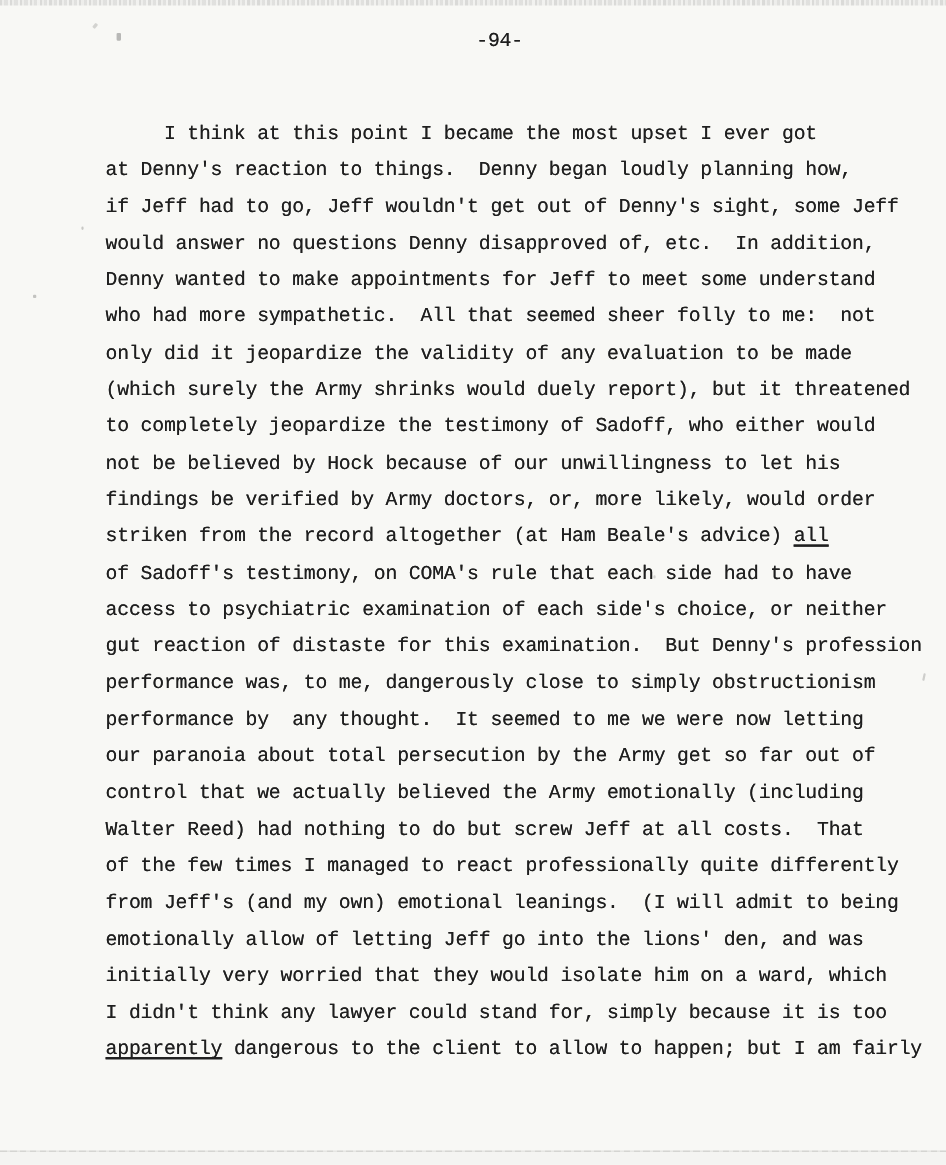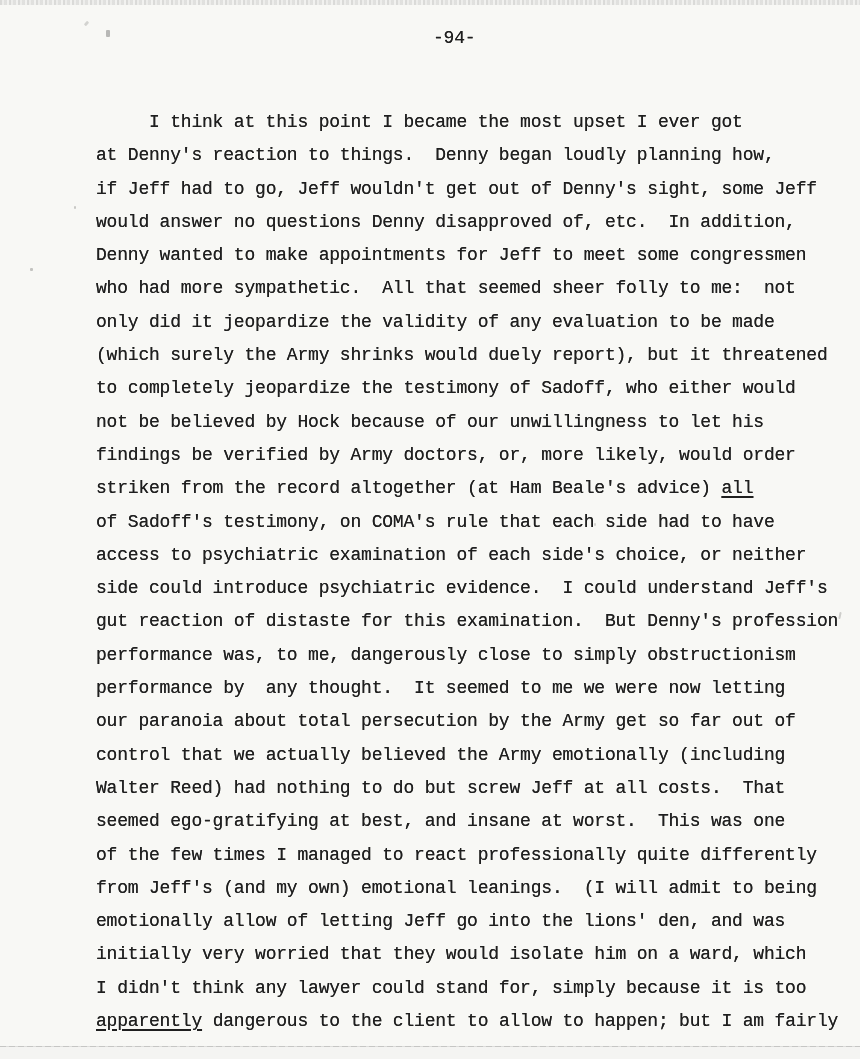--- a/index.html
+++ b/index.html
@@ -98,38 +98,36 @@
   <div class="speck s5"></div>
   <div class="speck s6"></div>
 
   <div class="page-number">-94-</div>
 
   <div class="text-block">
       <div class="line indent"><span>I think at this point I became the most upset I ever got</span></div>
       <div class="line"><span>at Denny's reaction to things.  Denny began loudly planning how,</span></div>
       <div class="line"><span>if Jeff had to go, Jeff wouldn't get out of Denny's sight, some Jeff</span></div>
       <div class="line"><span>would answer no questions Denny disapproved of, etc.  In addition,</span></div>
-      <div class="line"><span>Denny wanted to make appointments for Jeff to meet some congressmen</span></div>
+      <div class="line"><span>Denny wanted to make appointments for Jeff to meet some understand</span></div>
       <div class="line"><span>who had more sympathetic.  All that seemed sheer folly to me:  not</span></div>
       <div class="line"><span>only did it jeopardize the validity of any evaluation to be made</span></div>
       <div class="line"><span>(which surely the Army shrinks would duely report), but it threatened</span></div>
       <div class="line"><span>to completely jeopardize the testimony of Sadoff, who either would</span></div>
       <div class="line"><span>not be believed by Hock because of our unwillingness to let his</span></div>
       <div class="line"><span>findings be verified by Army doctors, or, more likely, would order</span></div>
       <div class="line"><span>striken from the record altogether (at Ham Beale's advice) </span><span class="underlined">all</span></div>
       <div class="line"><span>of Sadoff's testimony, on COMA's rule that each side had to have</span></div>
       <div class="line"><span>access to psychiatric examination of each side's choice, or neither</span></div>
-      <div class="line"><span>side could introduce psychiatric evidence.  I could understand Jeff's</span></div>
       <div class="line"><span>gut reaction of distaste for this examination.  But Denny's profession</span></div>
       <div class="line"><span>performance was, to me, dangerously close to simply obstructionism</span></div>
       <div class="line"><span>performance by  any thought.  It seemed to me we were now letting</span></div>
       <div class="line"><span>our paranoia about total persecution by the Army get so far out of</span></div>
       <div class="line"><span>control that we actually believed the Army emotionally (including</span></div>
       <div class="line"><span>Walter Reed) had nothing to do but screw Jeff at all costs.  That</span></div>
-      <div class="line"><span>seemed ego-gratifying at best, and insane at worst.  This was one</span></div>
       <div class="line"><span>of the few times I managed to react professionally quite differently</span></div>
       <div class="line"><span>from Jeff's (and my own) emotional leanings.  (I will admit to being</span></div>
       <div class="line"><span>emotionally allow of letting Jeff go into the lions' den, and was</span></div>
       <div class="line"><span>initially very worried that they would isolate him on a ward, which</span></div>
       <div class="line"><span>I didn't think any lawyer could stand for, simply because it is too</span></div>
       <div class="line"><span class="underlined">apparently</span><span> dangerous to the client to allow to happen; but I am fairly</span></div>
     </div>
 
   <div class="bottom-strip"></div>
   <div class="bottom-rule"></div>

